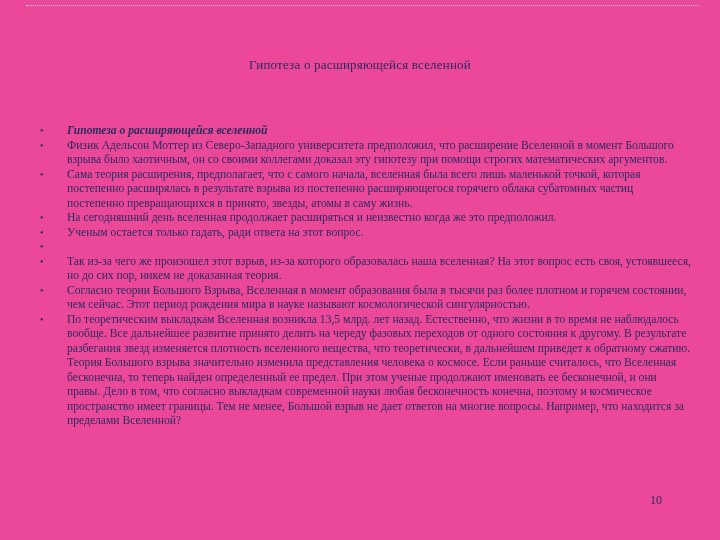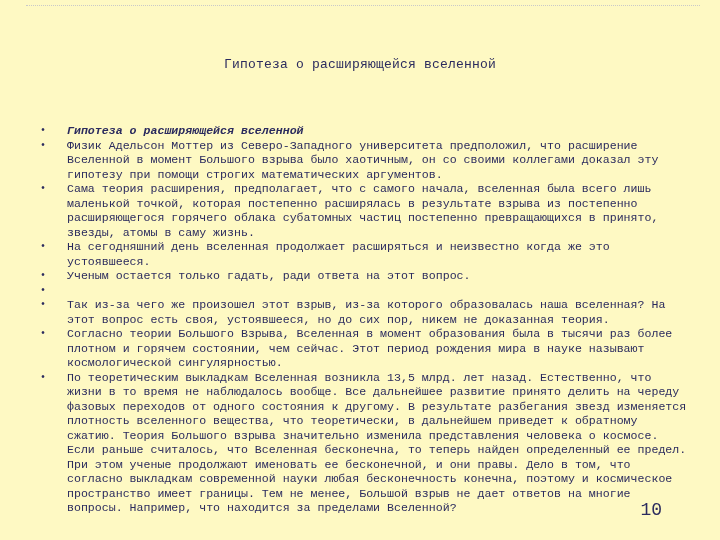--- a/index.html
+++ b/index.html
@@ -11,22 +11,21 @@
     height: 540px;
     background: #ffffff;
     font-family: "Liberation Serif", "DejaVu Serif", serif;
     color: var(--text-color, #2b2b5e);
     overflow: hidden;
   }
   .slide {
     position: relative;
     width: 720px;
     height: 540px;
-    background: #fef9c3;
-    font-family: Liberation Mono, monospace;
+    background: #ec4899;
   }
   .top-dots {
     position: absolute;
     top: 5px;
     left: 26px;
     right: 20px;
     height: 0;
     border-top: 1px dotted #c9c9c9;
   }
   .title {
@@ -67,22 +66,22 @@
     min-height: 14.5px;
     text-align: left;
   }
   .bullets li.bold-italic .text {
     font-weight: bold;
     font-style: italic;
   }
   .page-number {
     position: absolute;
     right: 58px;
-    bottom: 20px;
-    font-size: 18px;
+    bottom: 32px;
+    font-size: 12px;
   }
 </style>
 </head>
 <body>
 
 <div class="slide">
   <div class="top-dots"></div>
   <h1 class="title">Гипотеза о расширяющейся вселенной</h1>
   <ul class="bullets">
       <li class="bold-italic">
@@ -92,21 +91,21 @@
       <li>
         <span class="marker">•</span>
         <span class="text">Физик Адельсон Моттер из Северо-Западного университета предположил, что расширение Вселенной в момент Большого взрыва было хаотичным, он со своими коллегами доказал эту гипотезу при помощи строгих математических аргументов.</span>
       </li>
       <li>
         <span class="marker">•</span>
         <span class="text">Сама теория расширения, предполагает, что с самого начала, вселенная была всего лишь маленькой точкой, которая постепенно расширялась в результате взрыва из постепенно расширяющегося горячего облака субатомных частиц постепенно превращающихся в принято, звезды, атомы в саму жизнь.</span>
       </li>
       <li>
         <span class="marker">•</span>
-        <span class="text">На сегодняшний день вселенная продолжает расширяться и неизвестно когда же это устоявшееся.</span>
+        <span class="text">На сегодняшний день вселенная продолжает расширяться и неизвестно когда же это предположил.</span>
       </li>
       <li>
         <span class="marker">•</span>
         <span class="text">Ученым остается только гадать, ради ответа на этот вопрос.</span>
       </li>
       <li>
         <span class="marker">•</span>
         <span class="text"></span>
       </li>
       <li>

